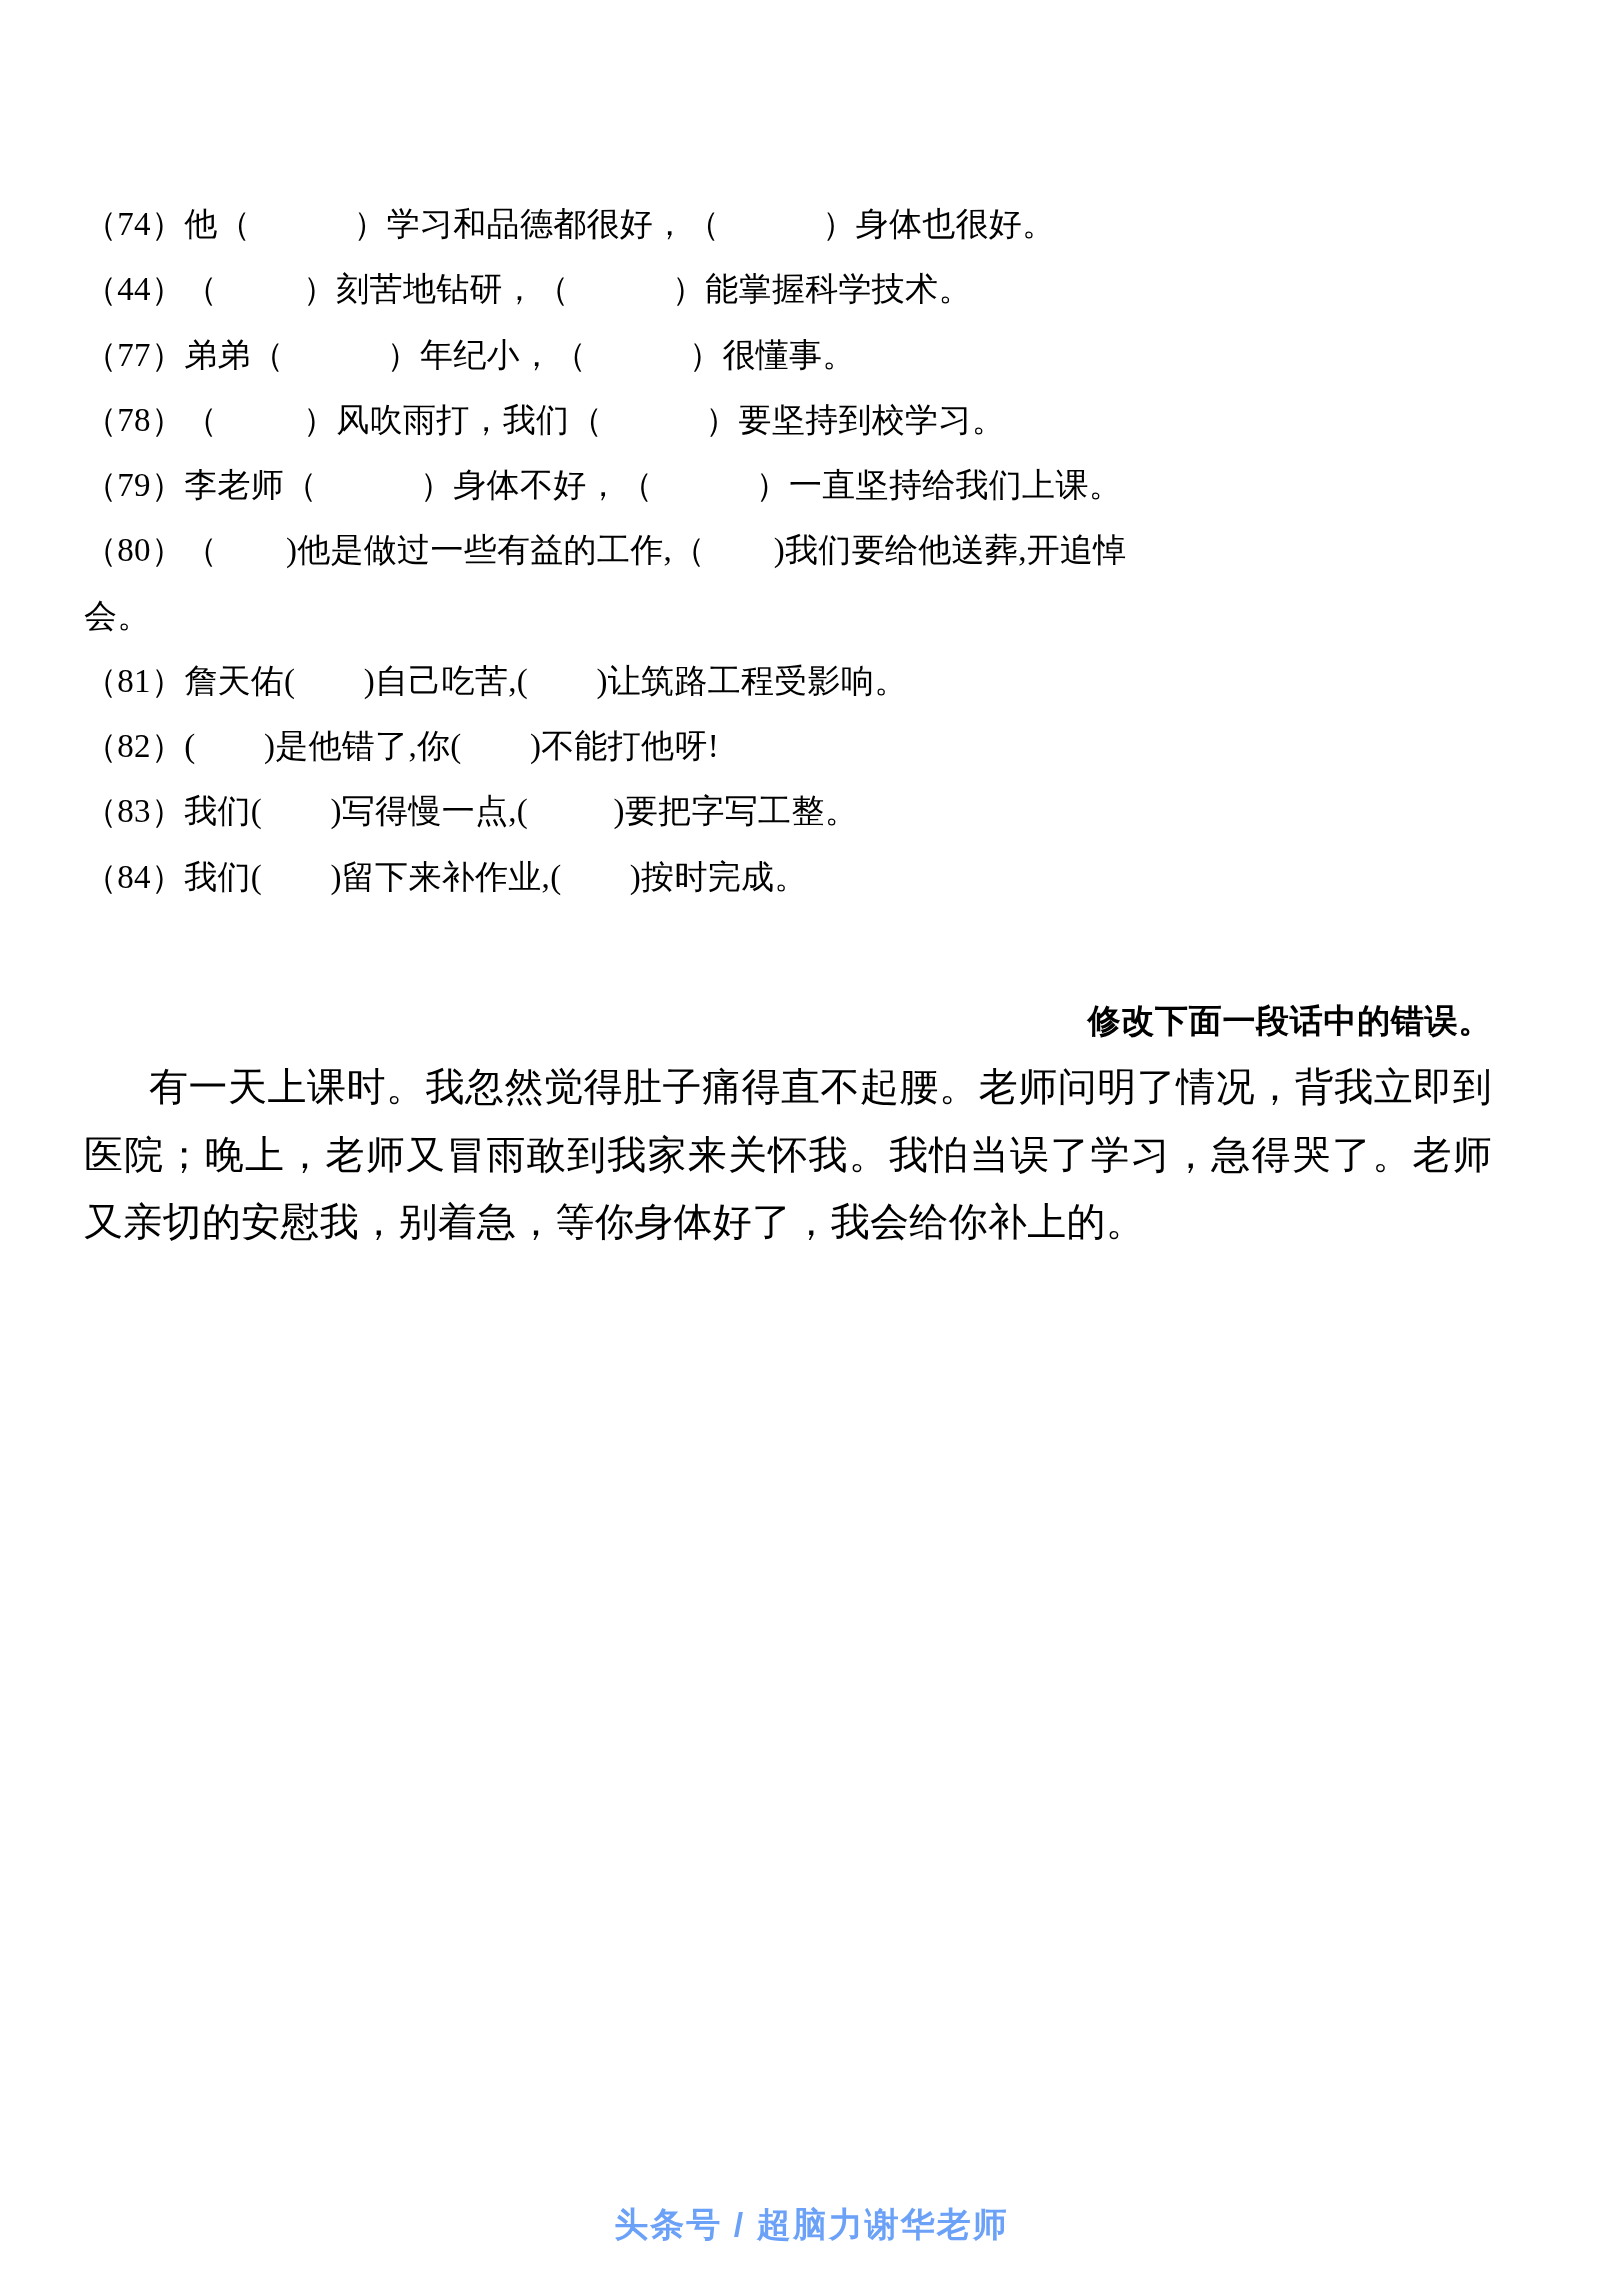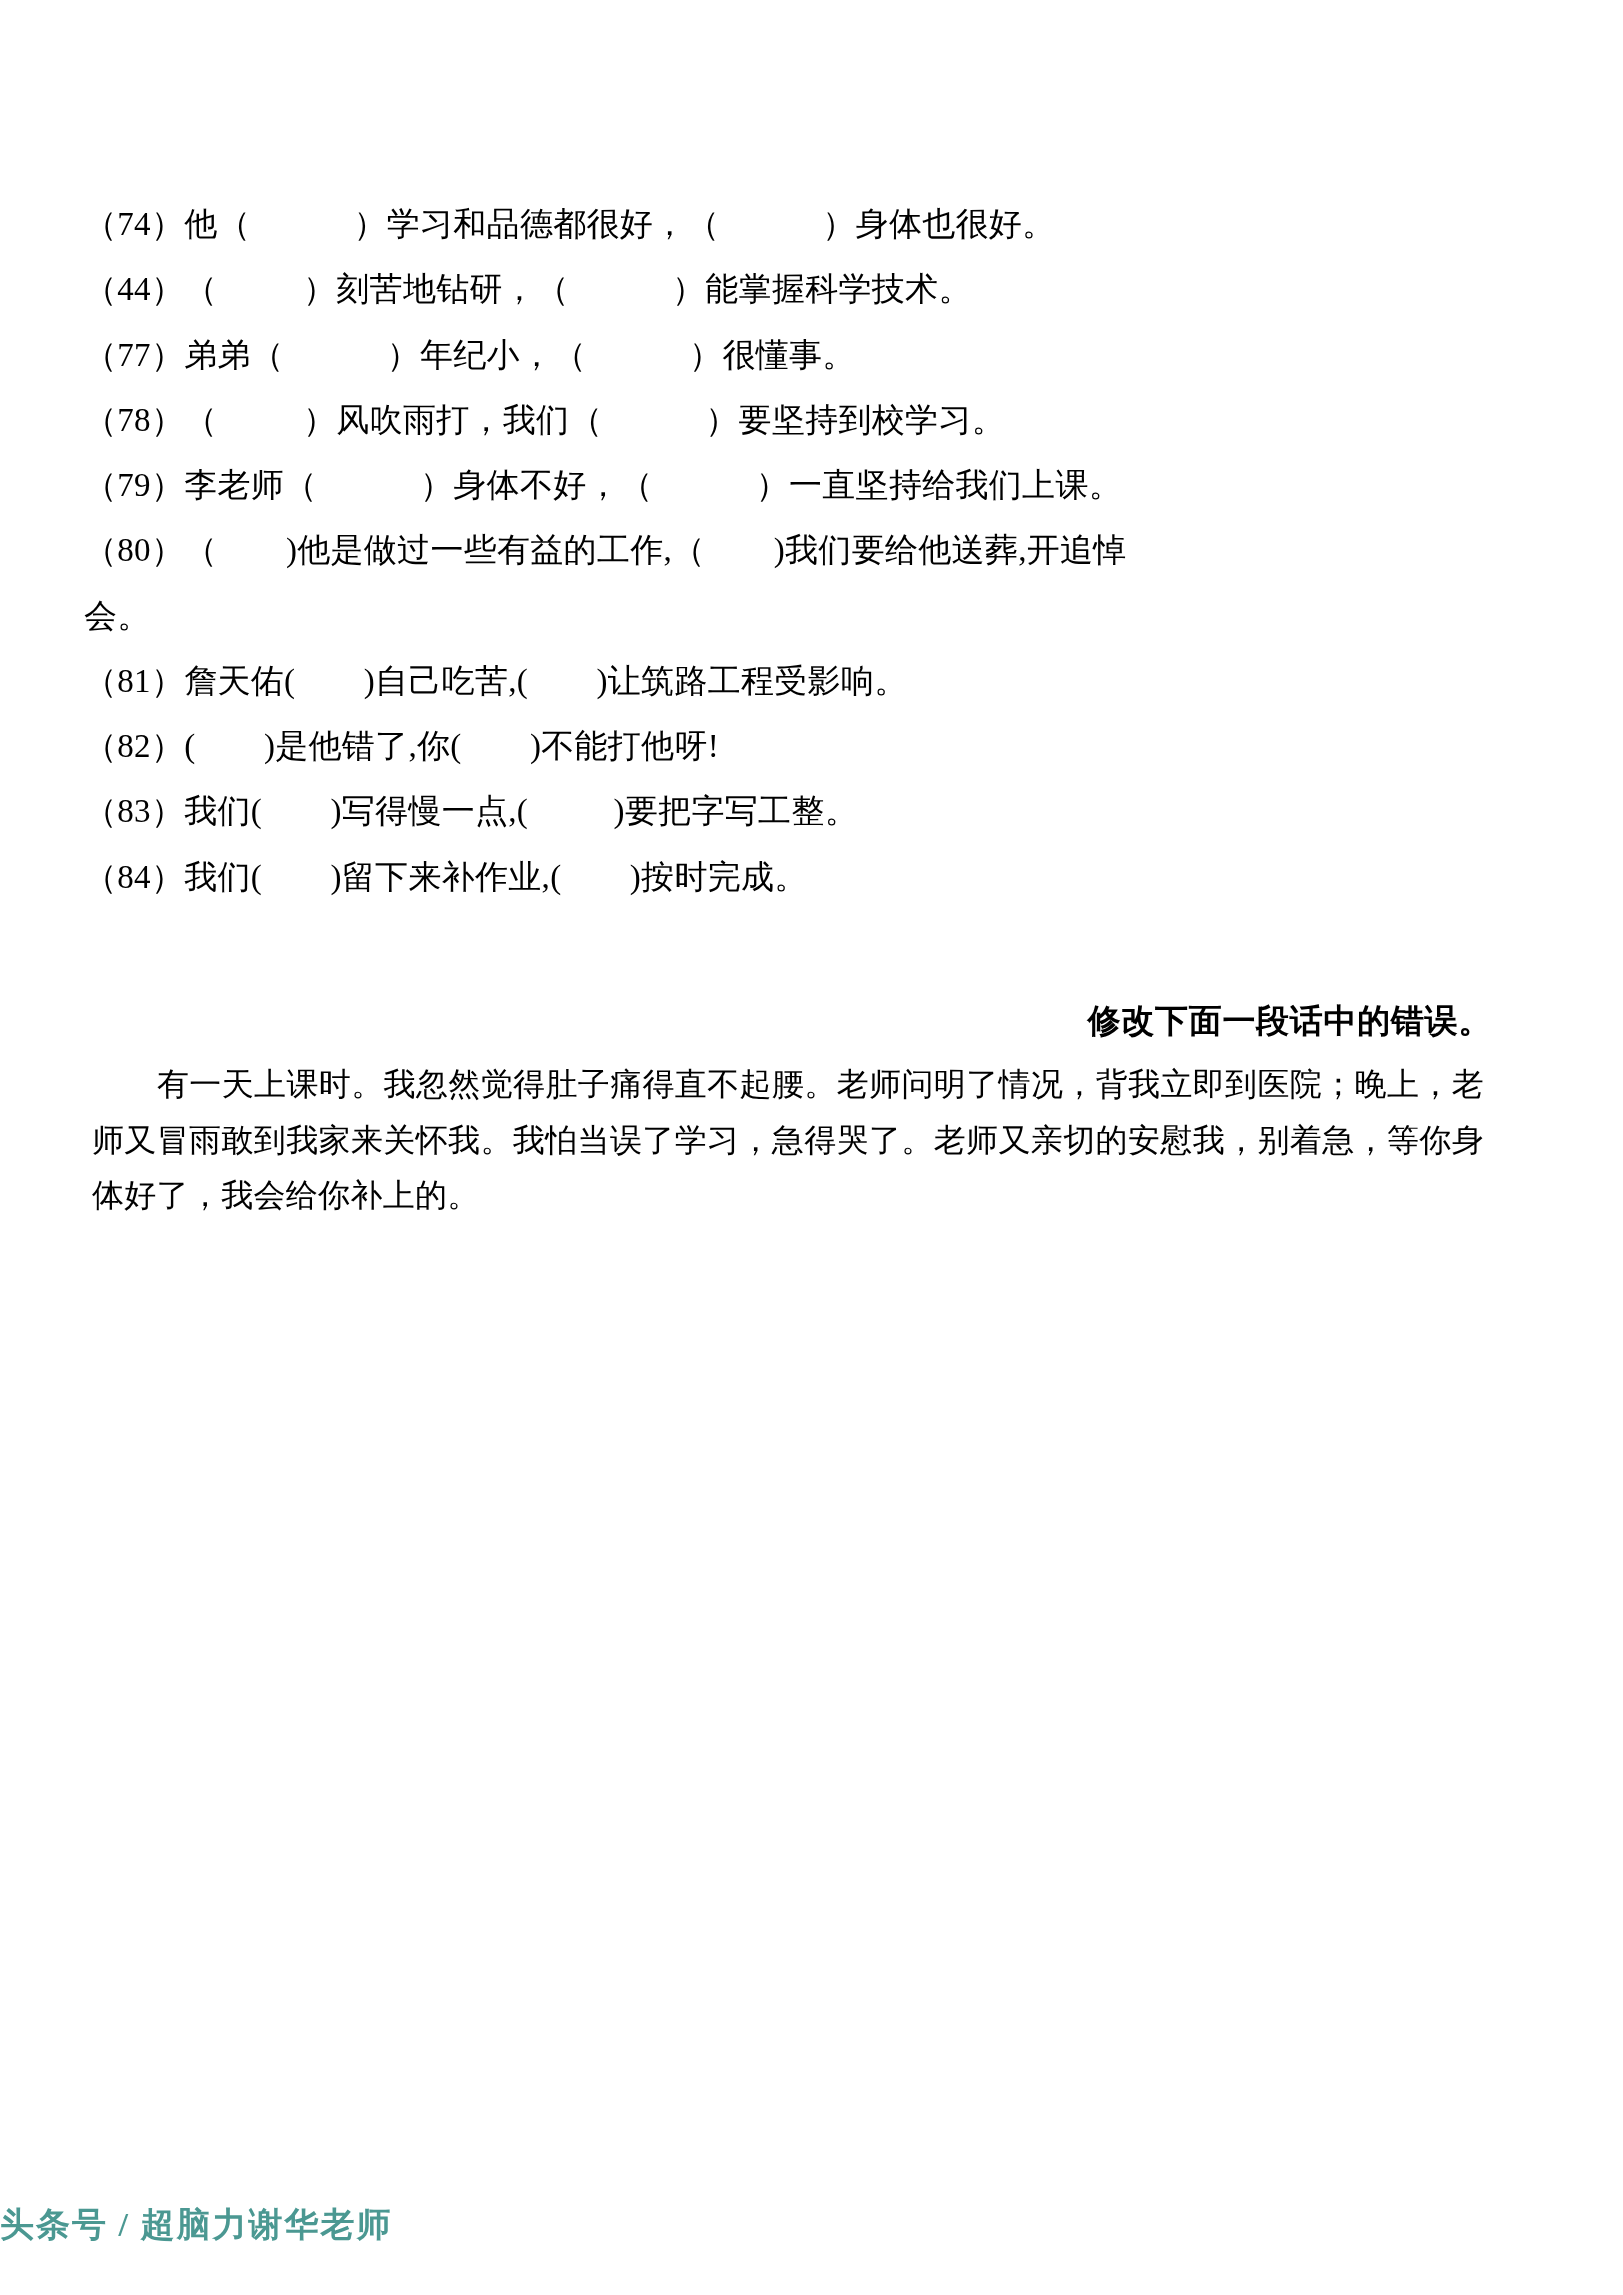--- a/index.html
+++ b/index.html
@@ -46,37 +46,38 @@
   .section-heading {
     font-size: 33px;
     font-weight: bold;
     line-height: 1.7;
     margin: 0 0 3.9px 0;
     letter-spacing: 0.7px;
     font-family: "Liberation Sans", "DejaVu Sans", sans-serif;
     text-align: right;
   }
   .paragraph {
-    font-size: 32px;
+    font-size: 39px;
     line-height: 1.74;
     letter-spacing: 0.3px;
     text-indent: 65px;
-    margin: 8px;
+    margin: 0;
     text-align: justify;
     text-justify: inter-ideograph;
   }
   .watermark {
     position: absolute;
     left: 0;
     right: 0;
     bottom: 47px;
+    text-align: center;
     font-size: 34px;
-    color: #0f766e;
+    color: #3b82f6;
     letter-spacing: 2px;
-    font-family: Liberation Serif, serif;
+    font-family: Liberation Sans, sans-serif;
     font-weight: bold;
     opacity: 0.75;
   }
 </style>
 </head>
 <body>
 
 <div class="page">
 
   <div class="exercise-list">

